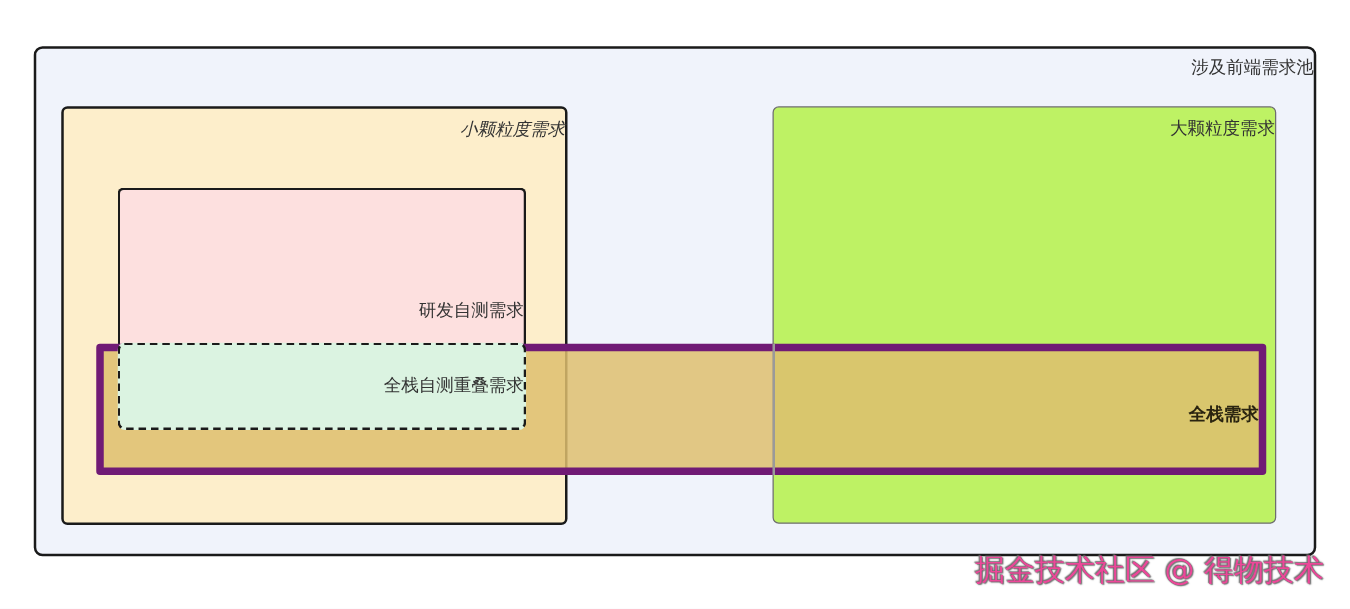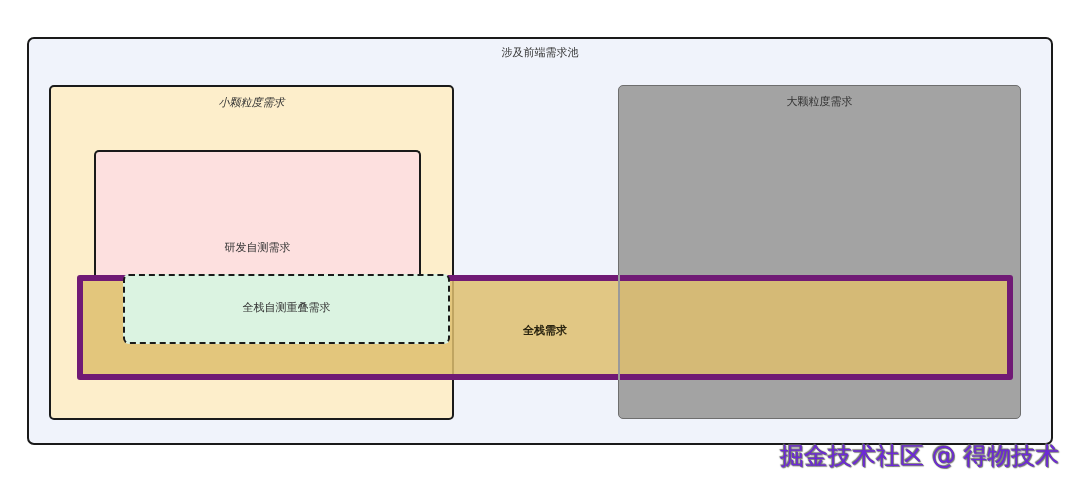--- a/index.html
+++ b/index.html
@@ -3,54 +3,54 @@
 <meta charset="utf-8">
 <style>
   html, body { margin:0; padding:0; }
   body {
     width:1080px; height:487px; position:relative; overflow:hidden;
     background:#ffffff;
     font-family:"DejaVu Sans", sans-serif;
   }
   .box { position:absolute; box-sizing:border-box; }
   .label {
-    position:absolute; left:0; right:0; text-align:center;
-    font-size:11px; color:#333333; white-space:nowrap;
+    position:absolute; left:0; right:0; text-align:right;
+    font-size:14px; color:#333333; white-space:nowrap;
   }
   #pool {
     left:27px; top:37px; width:1026px; height:408px;
     background:#f0f3fb; border:2px solid #1a1a1a; border-radius:7px;
   }
   #small {
     left:49px; top:85px; width:405px; height:335px;
     background:#fdeecb; border:2px solid #1a1a1a; border-radius:5px;
   }
   #big {
     left:618px; top:85px; width:403px; height:334px;
-    background:#a3a3a3; border:1.5px solid #6e6e6e; border-radius:5px;
+    background:#bef264; border:1.5px solid #6e6e6e; border-radius:5px;
   }
   #dev {
     left:94px; top:150px; width:327px; height:128px;
     background:#fde0df; border:2px solid #1a1a1a; border-bottom:none;
     border-radius:5px 5px 0 0;
     padding-left:48px;
   }
   #fullstack {
     left:77px; top:275px; width:936px; height:105px;
     background:rgba(222,190,110,0.85); border:6px solid #701a75; border-radius:3px;
   }
   #overlap {
     left:94px; top:274px; width:327px; height:70px;
-    background:#dbf3e1; border:2.5px dashed #1a1a1a; border-radius:6px;margin-left:29px;
+    background:#dbf3e1; border:2.5px dashed #1a1a1a; border-radius:6px;
   }
   #big-edge {
     left:618px; top:275px; width:1.5px; height:105px; background:#9a9a9a;
   }
   #watermark {
-    position:absolute; left:780px; top:440px; font-size:24px; color:#6d28d9;
+    position:absolute; left:780px; top:440px; font-size:24px; color:#ec4899;
     text-shadow: 0 0 1px #555, 1px 1px 1px #777, -1px -1px 1px #777;
     letter-spacing:0px; white-space:nowrap;
   }
 </style>
 </head>
 <body>
 
 <div class="box" id="pool">
   <div class="label" style="top:6px;">涉及前端需求池</div>
 </div>

